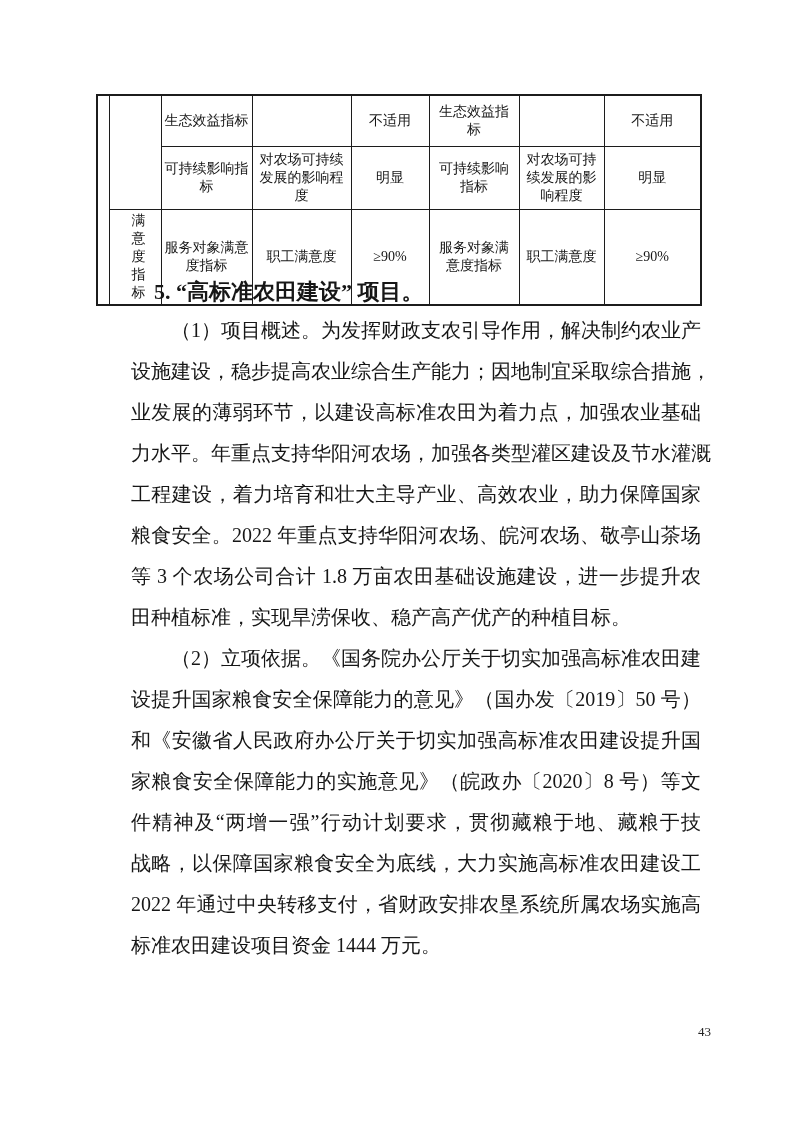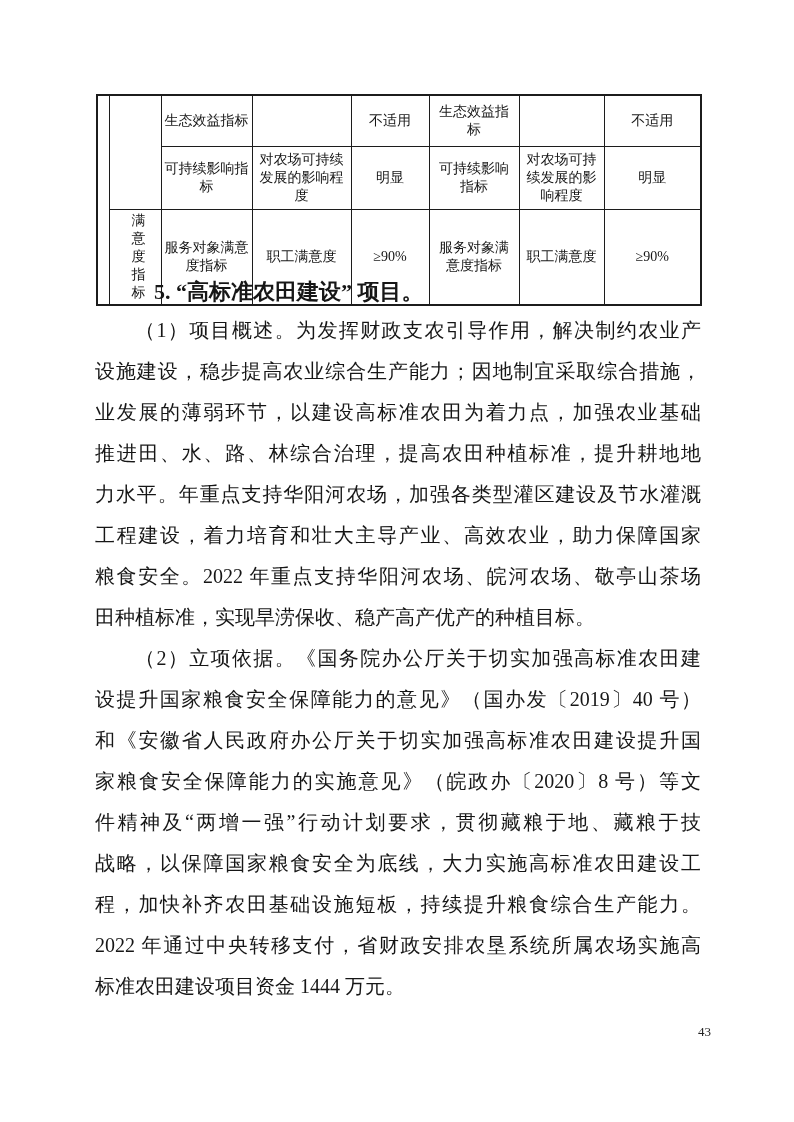--- a/index.html
+++ b/index.html
@@ -61,20 +61,21 @@
     top: 310px;
     width: 606px;
     font-size: 20px;
     line-height: 41px;
   }
   .para .line {
     text-align: justify;
     text-align-last: justify;
     text-justify: inter-character;
     white-space: nowrap;
+    margin-left: 36px;
   }
   .para .line:first-child { text-indent: 40px; }
   .para .line:last-child  { text-align-last: left; white-space: normal; }
 
   
   .page-number {
     position: absolute;
     left: 105px;
     top: 1024px;
     width: 606px;
@@ -130,34 +131,33 @@
   </tbody>
     </table>
 
   <div class="heading">5. “高标准农田建设” 项目。</div>
 
   <div class="paragraphs">
     <div class="para">
         <div class="line">（1）项目概述。为发挥财政支农引导作用，解决制约农业产</div>
         <div class="line">设施建设，稳步提高农业综合生产能力；因地制宜采取综合措施，</div>
         <div class="line">业发展的薄弱环节，以建设高标准农田为着力点，加强农业基础</div>
-        <div class="line">推进田、水、路、林综合治理，提高农田种植标准，提升耕地地</div>
         <div class="line">力水平。年重点支持华阳河农场，加强各类型灌区建设及节水灌溉</div>
         <div class="line">工程建设，着力培育和壮大主导产业、高效农业，助力保障国家</div>
         <div class="line">粮食安全。2022 年重点支持华阳河农场、皖河农场、敬亭山茶场</div>
+        <div class="line">等 3 个农场公司合计 1.8 万亩农田基础设施建设，进一步提升农</div>
         <div class="line">田种植标准，实现旱涝保收、稳产高产优产的种植目标。</div>
       </div>
     <div class="para">
         <div class="line">（2）立项依据。《国务院办公厅关于切实加强高标准农田建</div>
-        <div class="line">设提升国家粮食安全保障能力的意见》（国办发〔2019〕40 号）</div>
+        <div class="line">设提升国家粮食安全保障能力的意见》（国办发〔2019〕50 号）</div>
         <div class="line">和《安徽省人民政府办公厅关于切实加强高标准农田建设提升国</div>
         <div class="line">家粮食安全保障能力的实施意见》（皖政办〔2020〕8 号）等文</div>
         <div class="line">件精神及“两增一强”行动计划要求，贯彻藏粮于地、藏粮于技</div>
         <div class="line">战略，以保障国家粮食安全为底线，大力实施高标准农田建设工</div>
-        <div class="line">程，加快补齐农田基础设施短板，持续提升粮食综合生产能力。</div>
         <div class="line">2022 年通过中央转移支付，省财政安排农垦系统所属农场实施高</div>
         <div class="line">标准农田建设项目资金 1444 万元。</div>
       </div>
   </div>
 
   <div class="page-number">43</div>
 
 </div>
 
 </body></html>

